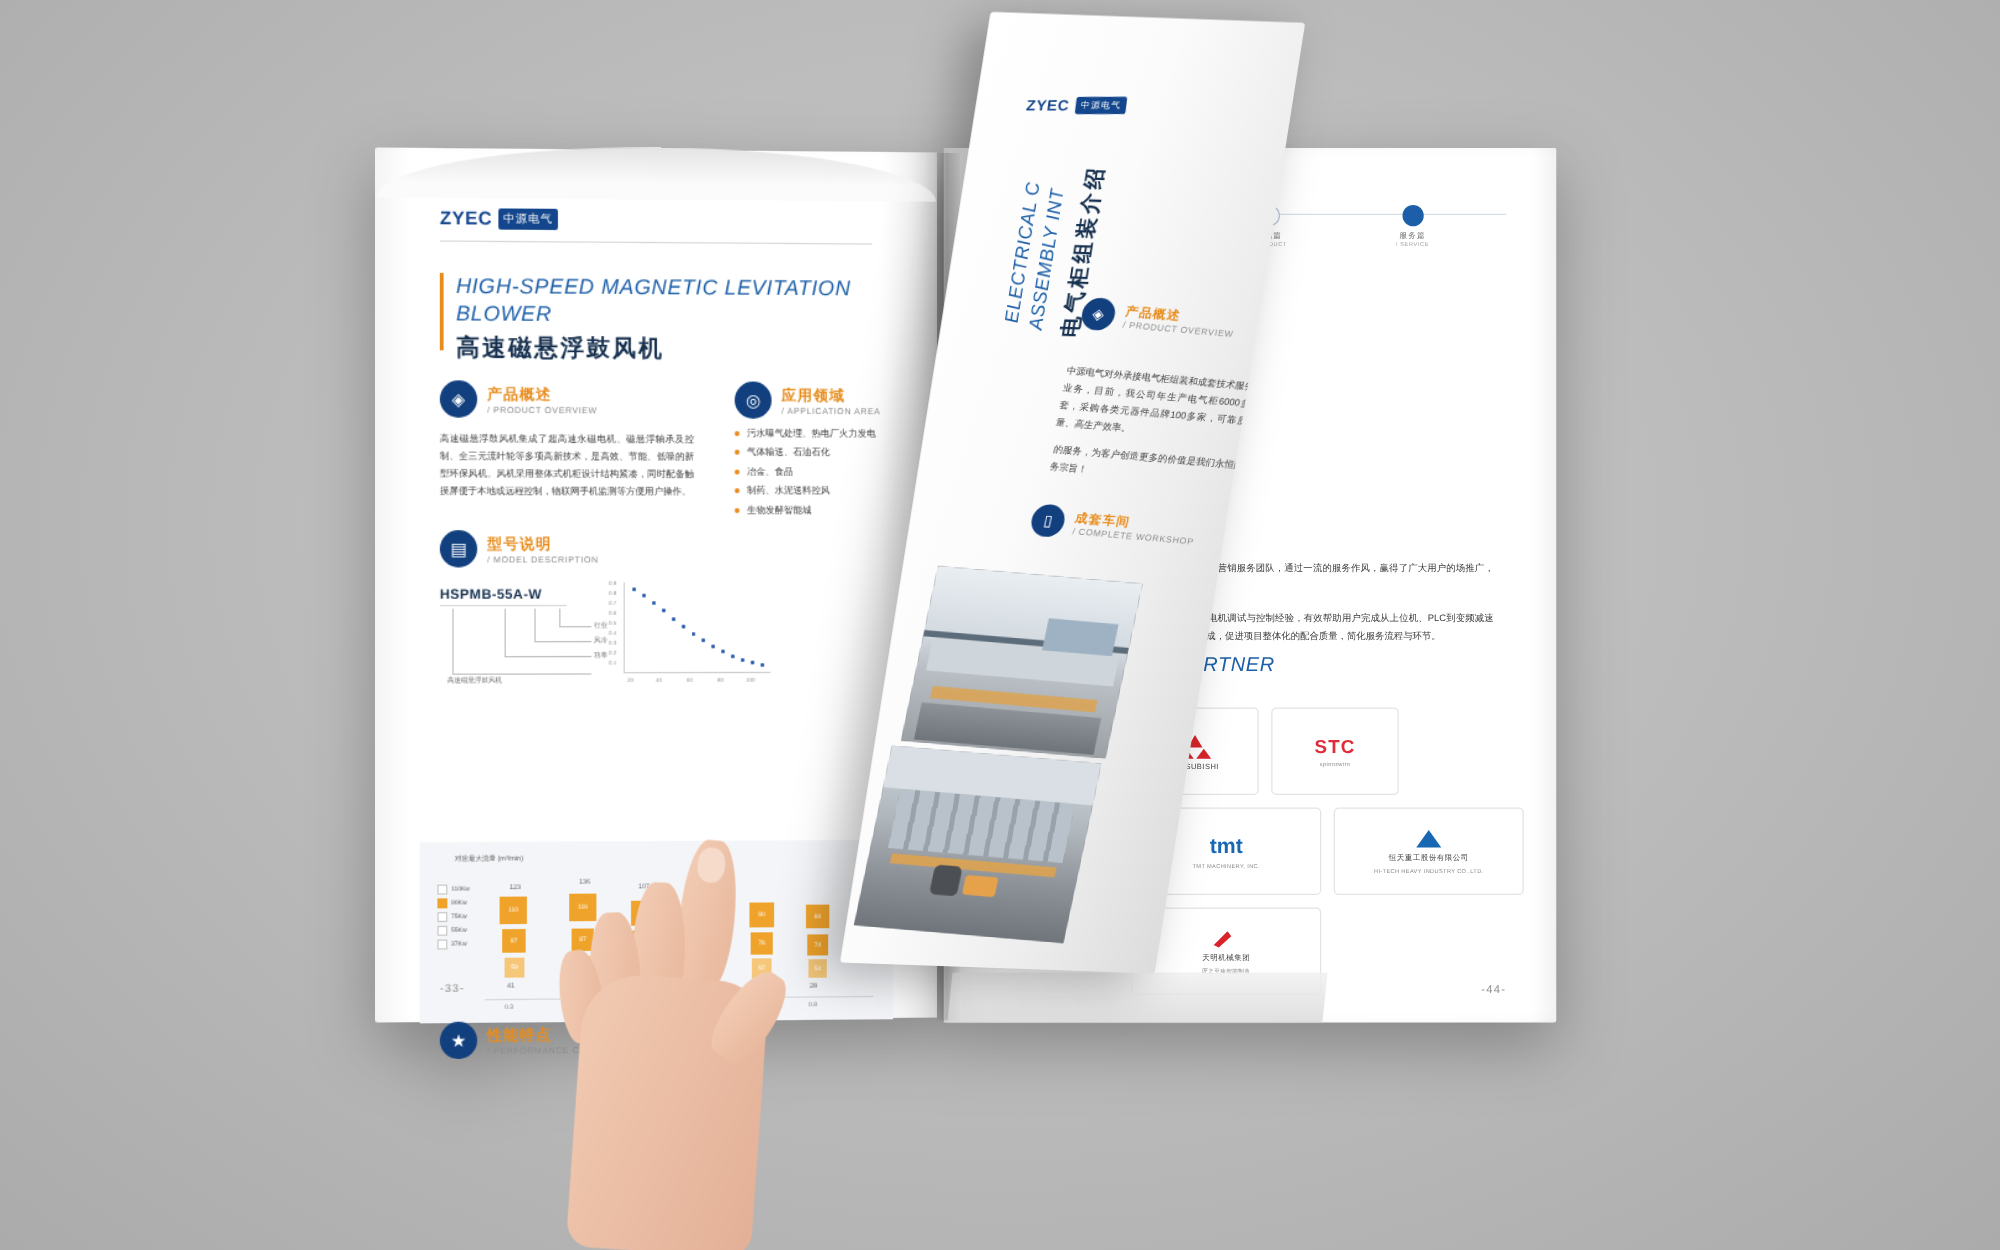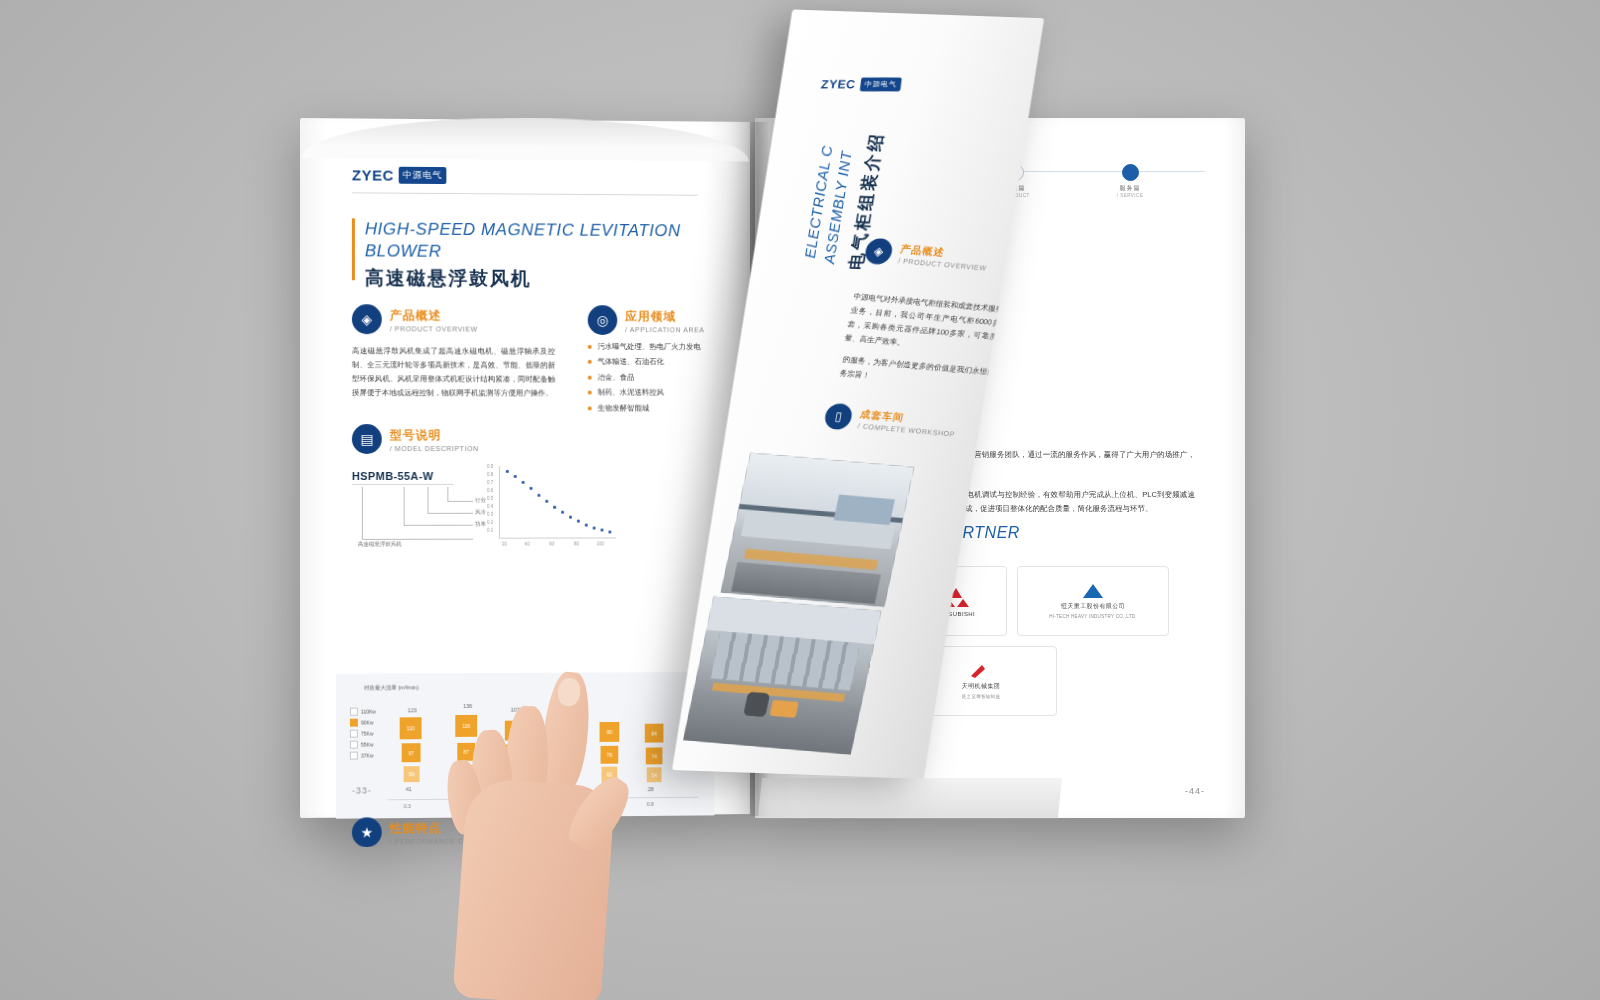--- a/index.html
+++ b/index.html
@@ -685,20 +685,28 @@
 
       <div class="partner-grid">
         <div class="partner">
           <svg width="26" height="22" viewBox="0 0 26 22">
             <polygon points="13,2 19,12 7,12" fill="#d8232a"></polygon>
             <polygon points="6,13 12,21 0,21" fill="#d8232a"></polygon>
             <polygon points="20,13 26,21 14,21" fill="#d8232a"></polygon>
           </svg>
           <div class="p-name">MITSUBISHI</div>
         </div>
+        <div class="partner">
+          <div style="font-size:15px;font-weight:bold;color:#e12b39;letter-spacing:1px;">STC</div>
+          <div class="p-sub">spinnzwirn</div>
+        </div>
+        <div class="partner wide">
+          <div style="font-size:17px;font-weight:bold;color:#1767b3;">tmt</div>
+          <div class="p-sub">TMT MACHINERY, INC.</div>
+        </div>
         <div class="partner wide">
           <svg width="22" height="16" viewBox="0 0 22 16">
             <polygon points="11,1 21,15 1,15" fill="#1767b3"></polygon>
           </svg>
           <div class="p-name">恒天重工股份有限公司</div>
           <div class="p-sub">HI-TECH HEAVY INDUSTRY CO.,LTD.</div>
         </div>
         <div class="partner wide">
           <svg width="22" height="16" viewBox="0 0 22 16">
             <path d="M1 13 L12 2 L15 6 L5 15 Z" fill="#d8232a"></path>

